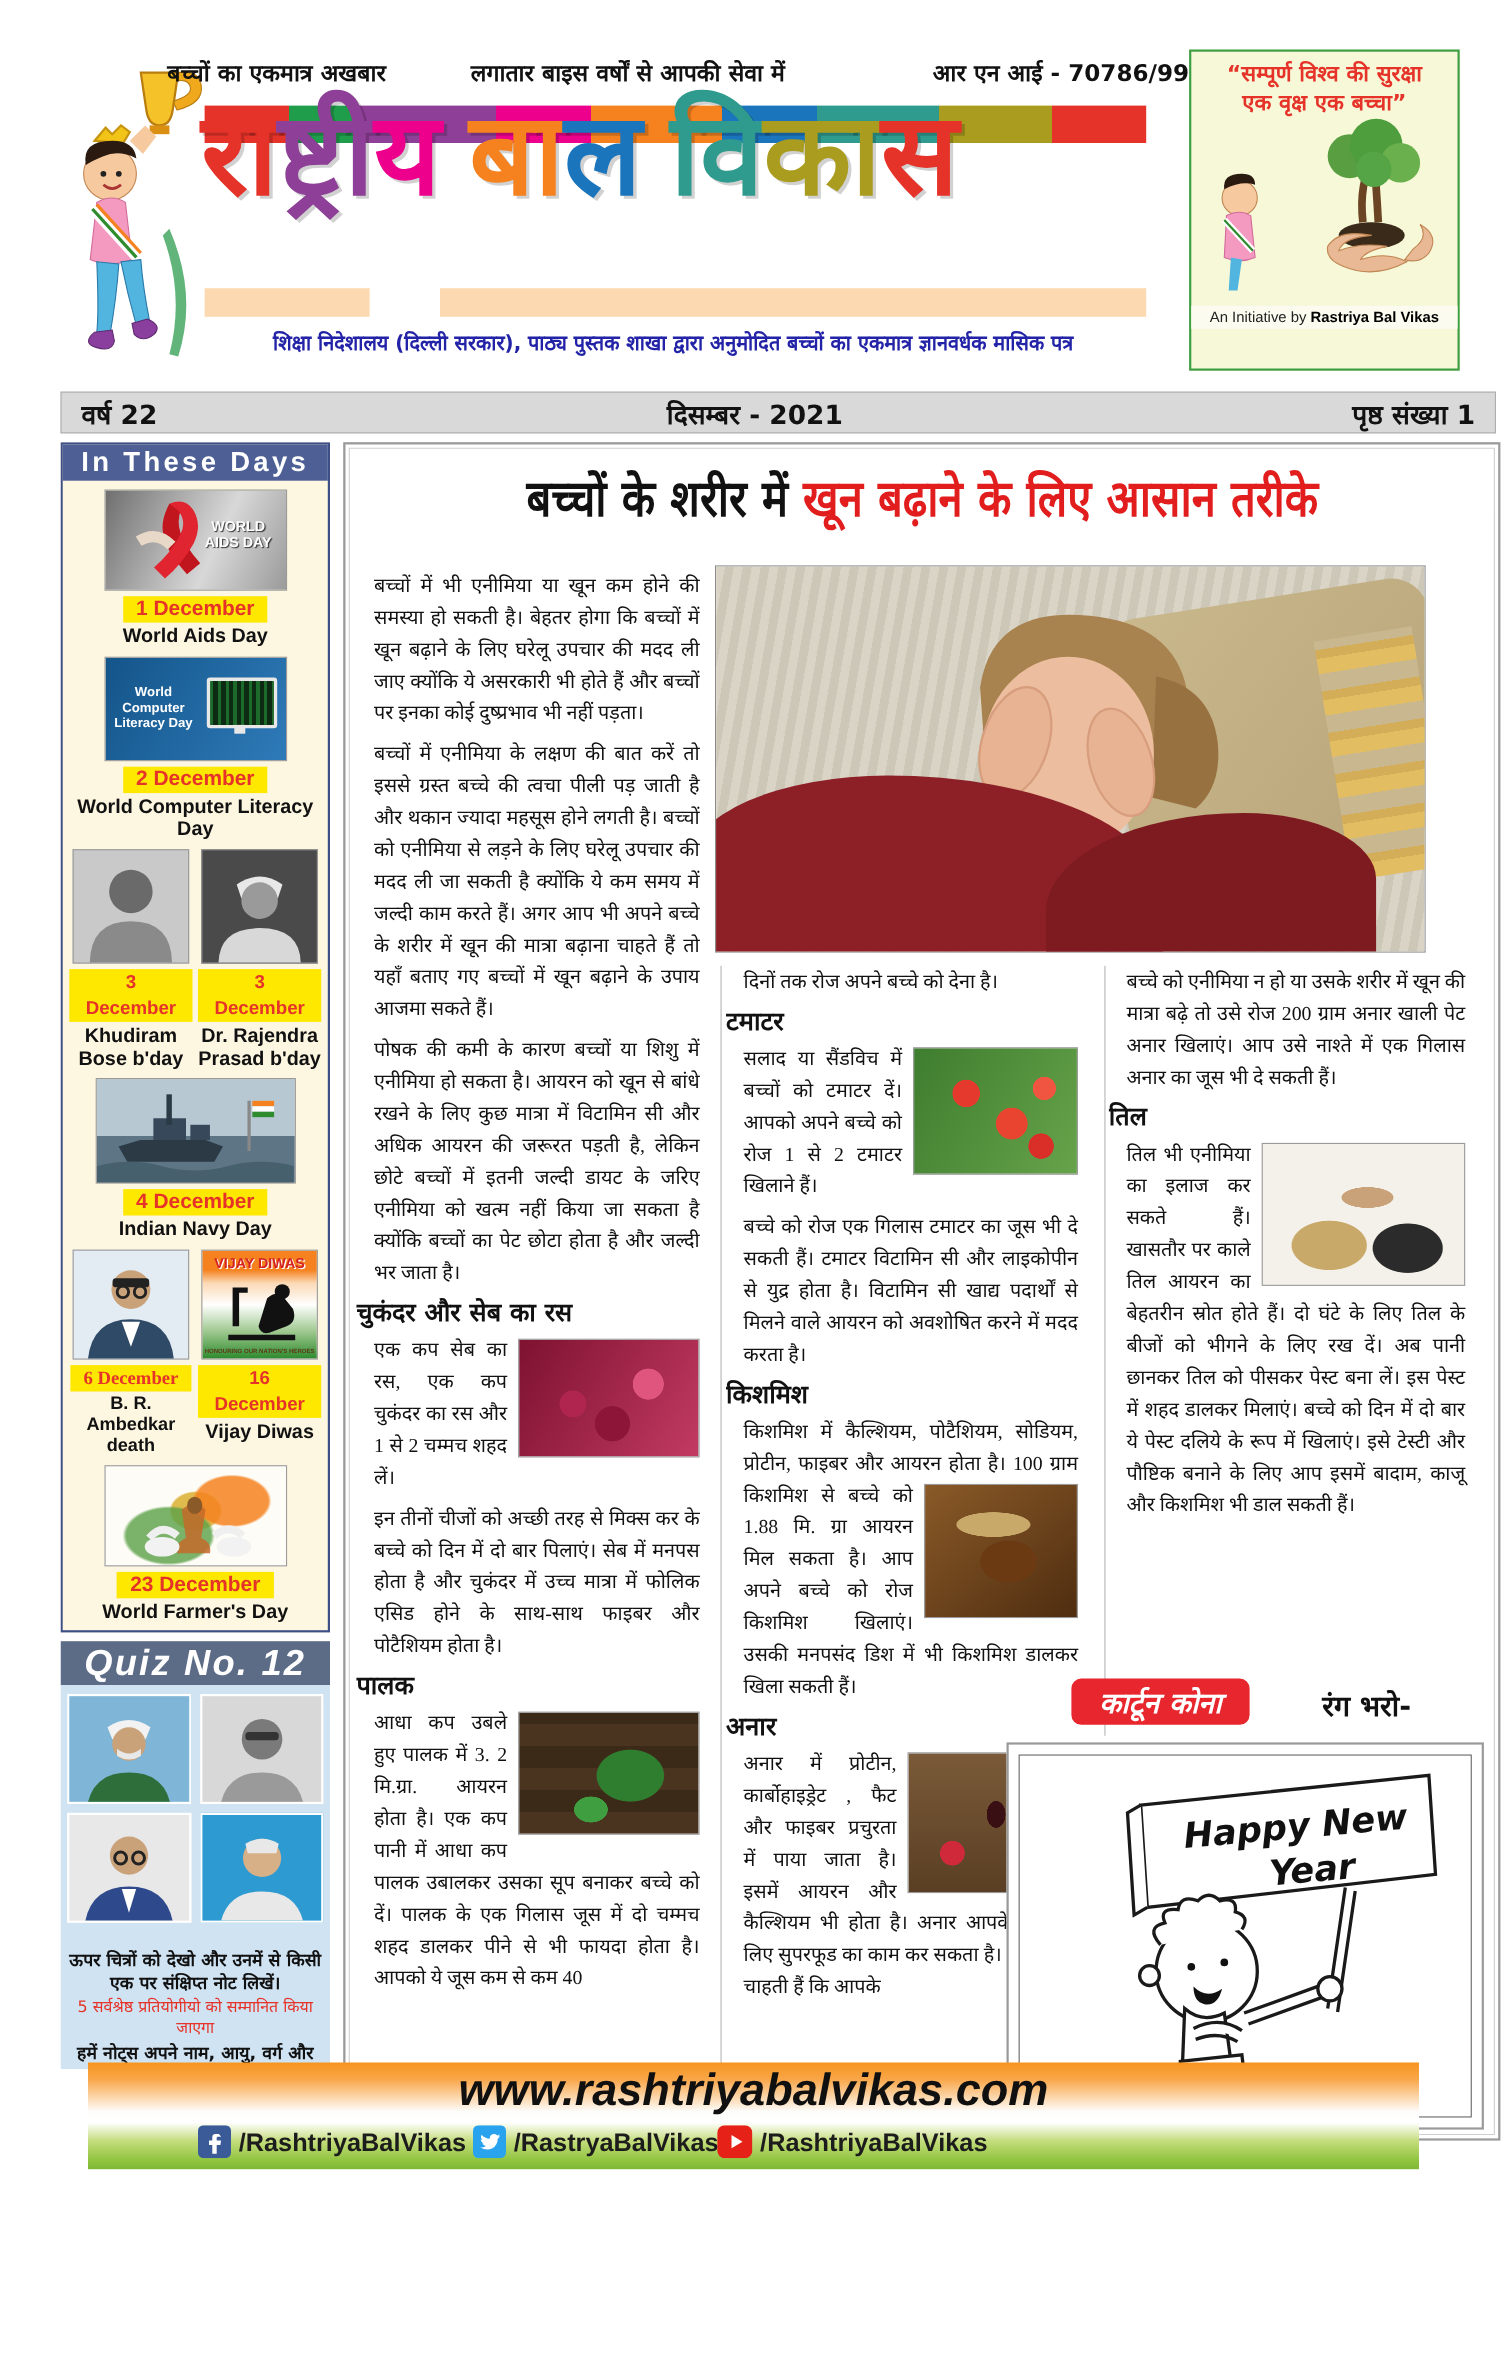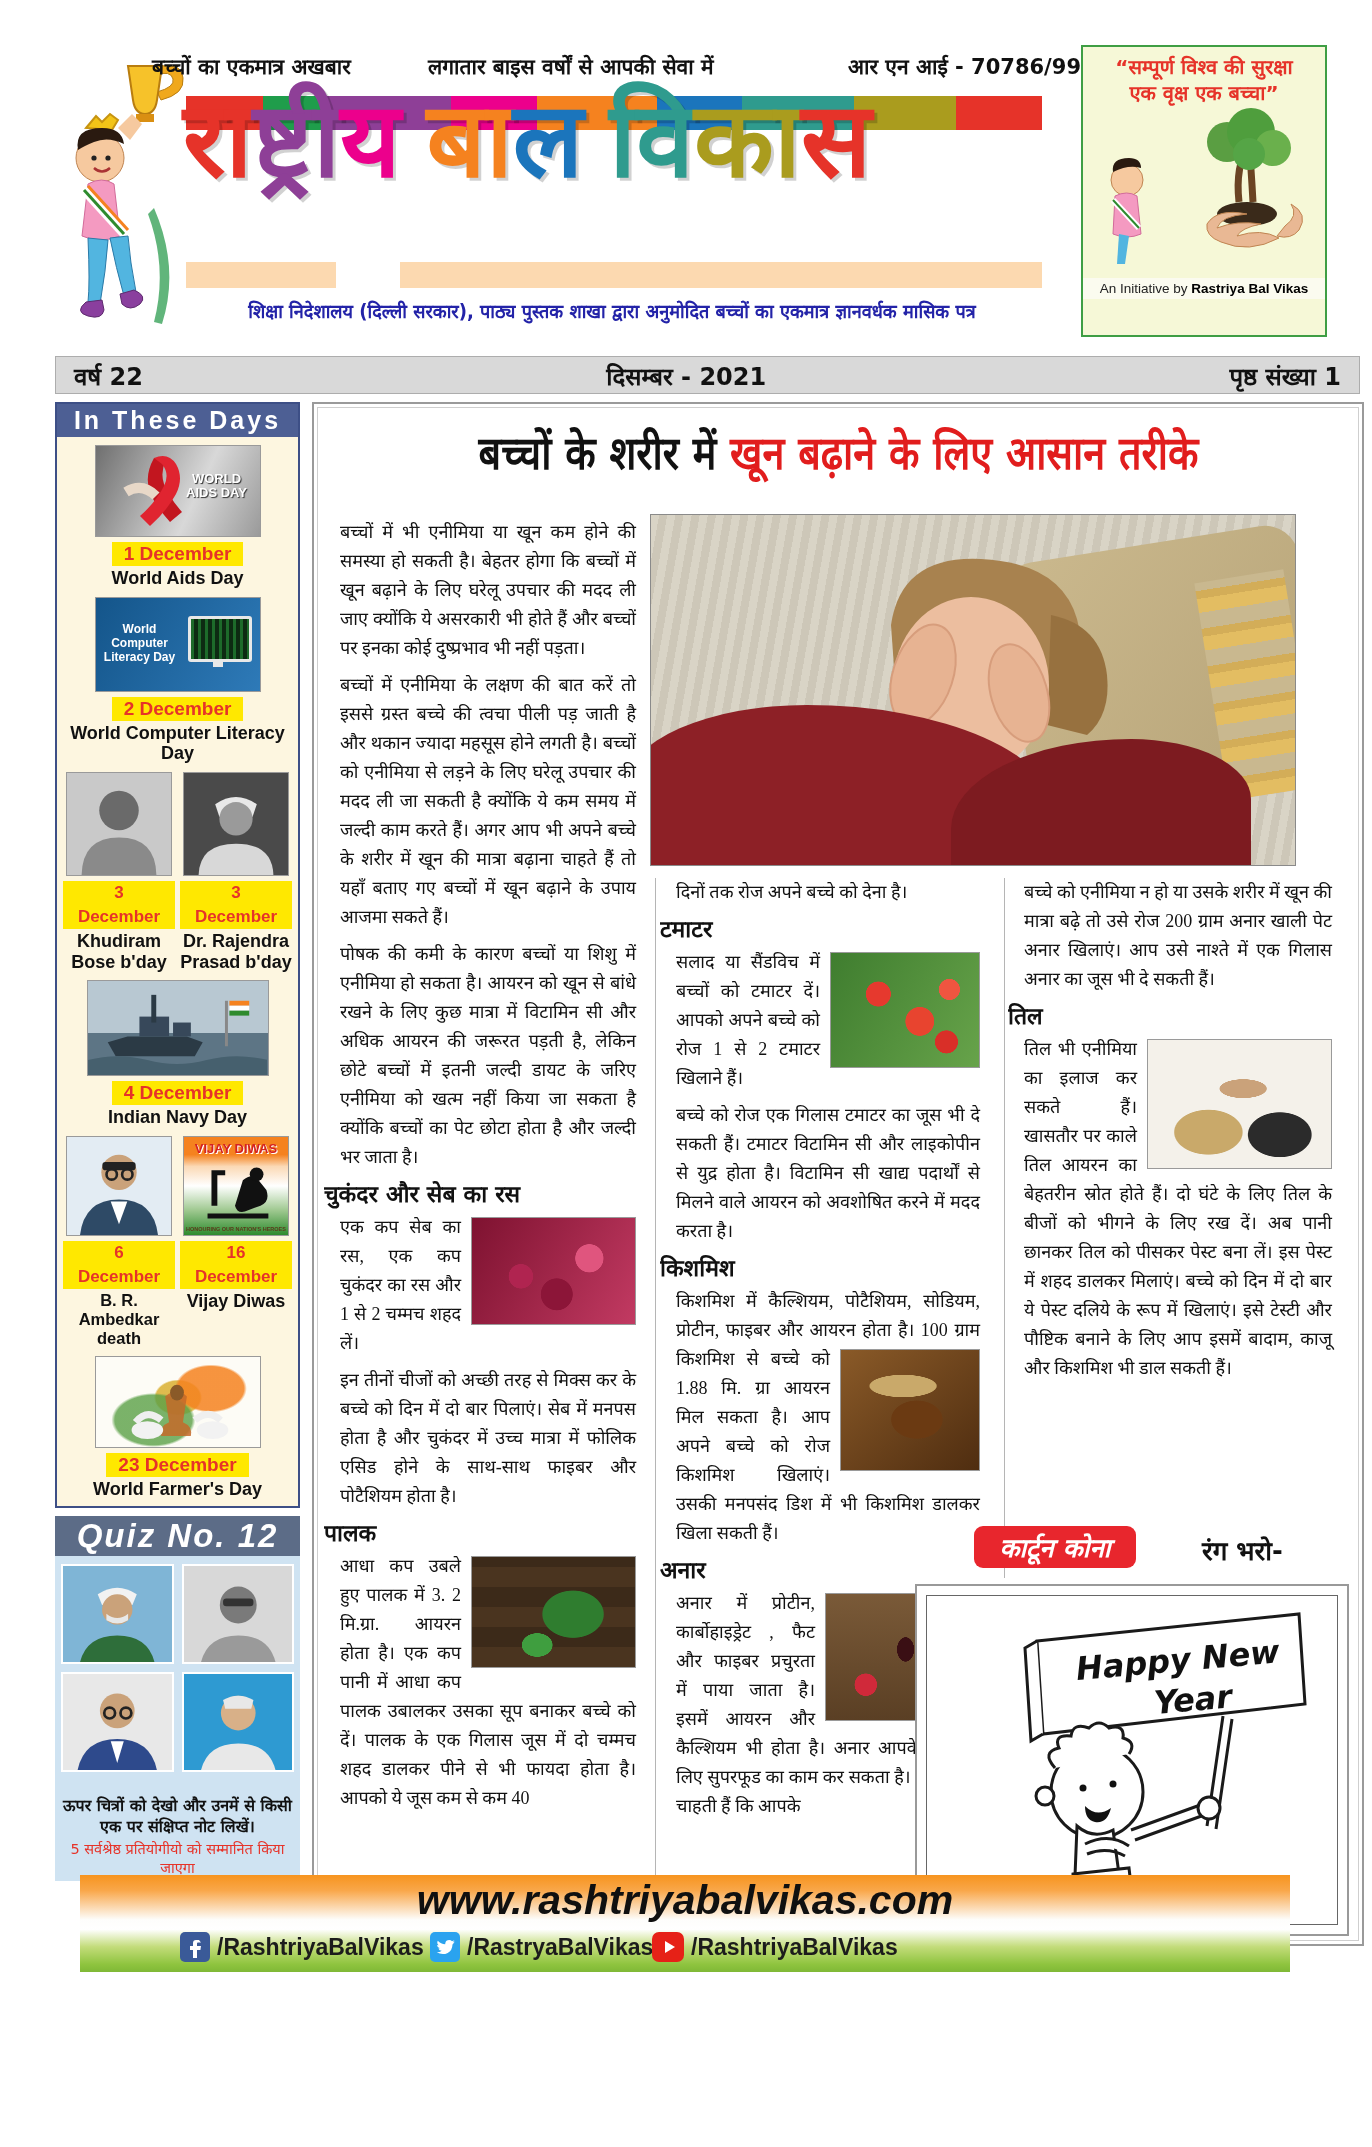--- a/index.html
+++ b/index.html
@@ -289,21 +289,21 @@
           <div class="ev-img" style="width:106px;height:100px;background:#e3ecf3;">
             <svg class="sil" viewBox="0 0 100 100">
                 <circle cx="50" cy="34" r="17" fill="#caa27a"></circle>
                 <rect x="34" y="24" width="32" height="8" rx="3" fill="#222"></rect>
                 <circle cx="43" cy="36" r="5" fill="none" stroke="#222" stroke-width="2.5"></circle>
                 <circle cx="58" cy="36" r="5" fill="none" stroke="#222" stroke-width="2.5"></circle>
                 <path d="M12 100 Q14 60 50 60 Q86 60 88 100 Z" fill="#2e4a66"></path>
                 <path d="M42 62 h16 l-8 22Z" fill="#fff"></path>
               </svg>
           </div>
-          <div class="ev-chip" style="font-size:17px;">6 December</div>
+          <div class="ev-chip" style="font-size:17px;font-family:Liberation Serif, serif;">6 December</div>
           <div class="ev-name" style="font-size:16.5px;">B. R. Ambedkar death</div>
         </div>
         <div class="ev">
           <div class="ev-img vijay-art" style="width:106px;height:100px;">
             <div class="vijay-label">VIJAY DIWAS</div>
             <svg class="sil" viewBox="0 0 106 100">
               <path d="M34 36 v34 l-6 0 v-34Z M28 34 h14 v5 h-14Z" fill="#111"></path>
               <path d="M60 44 q10 -8 16 0 l8 10 q4 12 -6 16 l-16 6 q-8 2 -10 -6 Z" fill="#111"></path>
               <circle cx="74" cy="38" r="7" fill="#111"></circle>
               <path d="M24 78 h62 v5 h-62Z" fill="#111"></path>

